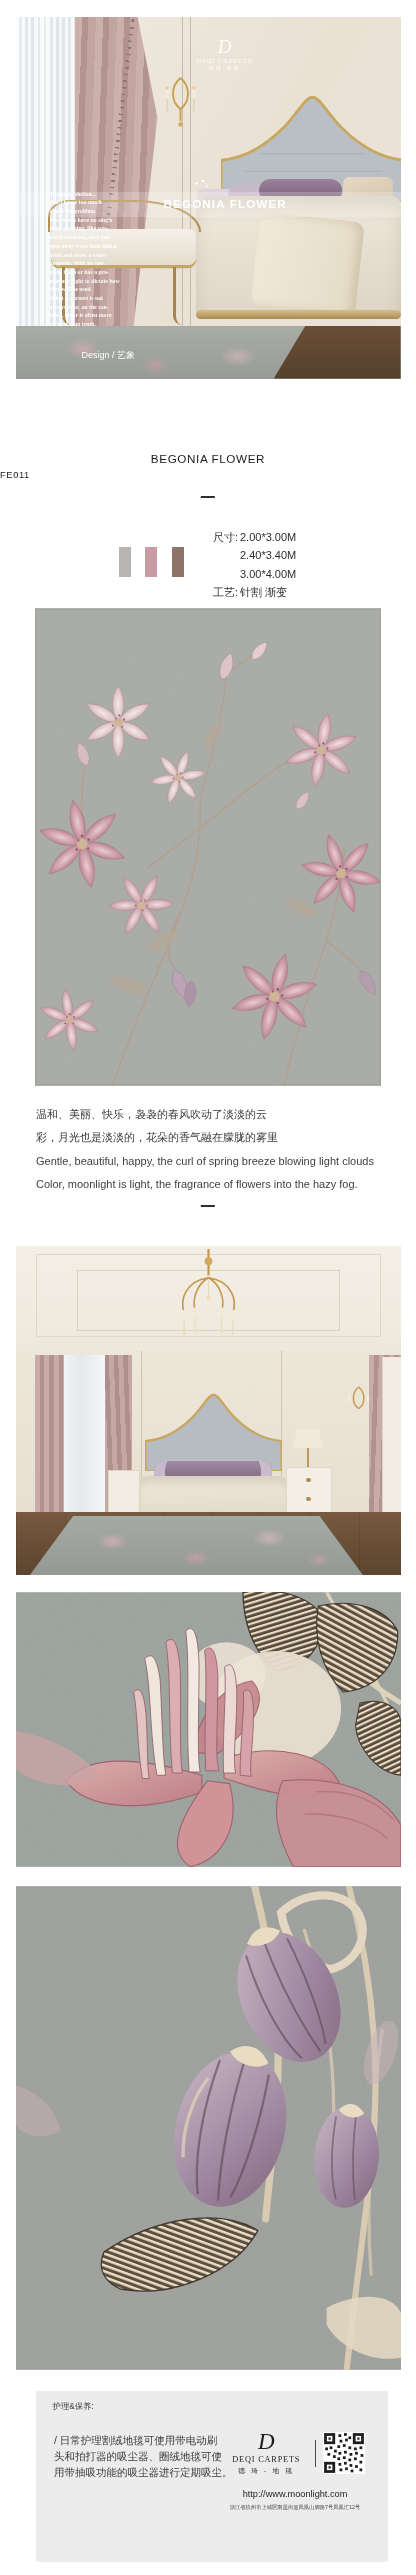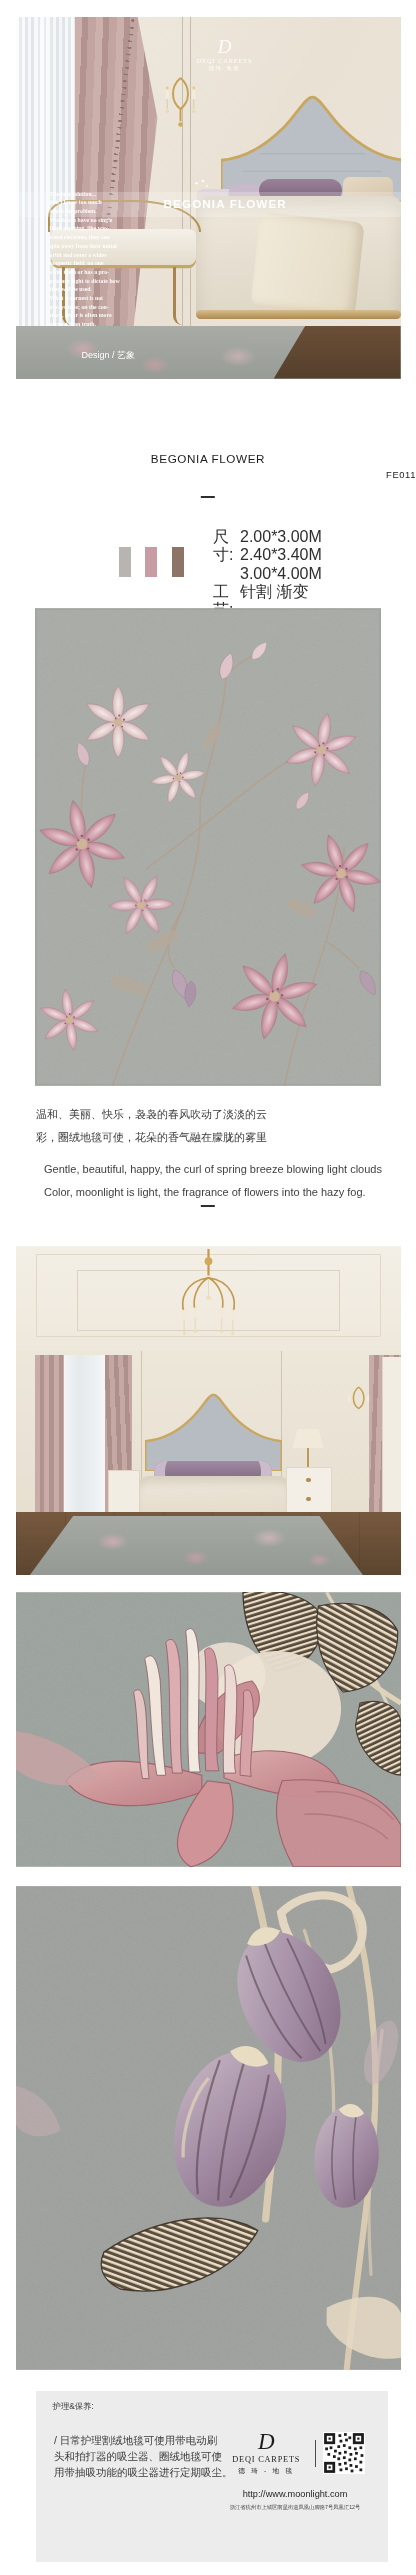--- a/index.html
+++ b/index.html
@@ -67,39 +67,39 @@
   .hero-band span{position:absolute;left:148px;top:5.5px;font-size:11.7px;font-weight:bold;letter-spacing:1.1px;color:#fff;}
   .hero-overlay-text{position:absolute;left:34px;top:173px;width:100px;color:rgba(255,255,255,.93);
     font-family:"Liberation Serif",serif;font-weight:bold;font-size:5.8px;line-height:8.7px;}
   .hero-credit{position:absolute;left:34px;top:332px;color:#fff;font-size:9px;padding-left:32px;}
 
   
   .title-cn{position:absolute;top:407px;width:100%;text-align:center;font-size:25.5px;font-weight:600;
     letter-spacing:1.7px;color:#111;margin:0;}
   .title-en{position:absolute;top:452px;width:100%;text-align:center;font-size:11.7px;font-weight:500;
     letter-spacing:0.6px;color:#1c1c1c;}
-  .title-model{position:absolute;top:469px;width:100%;text-align:right;font-size:9.4px;letter-spacing:0.6px;color:#1c1c1c;}
+  .title-model{position:absolute;top:469px;width:100%;text-align:left;font-size:9.4px;letter-spacing:0.6px;color:#1c1c1c;}
   .dash{position:absolute;left:50%;transform:translateX(-50%);width:14.4px;height:1.7px;background:#2e2e2e;}
   #dash1{top:496px;}
   #dash2{top:1205px;}
 
   
   .swatch{position:absolute;top:547px;width:12.2px;height:30px;}
   #swatch-0{left:119px;} #swatch-1{left:145px;} #swatch-2{left:172px;}
-  .spec-text{position:absolute;left:213px;top:528px;font-size:16px;color:#2e2e2e;line-height:18.3px;}
+  .spec-text{position:absolute;left:213px;top:528px;font-size:11px;color:#2e2e2e;line-height:18.3px;}
   .spec-row{display:flex;}
   .spec-row .lbl{width:27px;}
   .craft-row{margin-top:0;}
 
   
   #design{position:absolute;left:35px;top:608px;width:346px;height:478px;overflow:hidden;}
 
   
   .desc-cn{position:absolute;left:36px;top:1103px;width:344px;font-size:11px;line-height:23px;color:#3a3a3a;margin:0;}
-  .desc-en{position:absolute;left:36px;top:1150px;width:355px;font-size:11px;line-height:23px;color:#3f3f3f;margin:8px;}
+  .desc-en{position:absolute;left:36px;top:1150px;width:355px;font-size:11px;line-height:23px;color:#3f3f3f;margin:0;}
 
   
   .p2-ceiling{position:absolute;left:0;top:0;width:100%;height:105px;background:linear-gradient(180deg,#f4efe6,#eee8dc);}
   .p2-mold1{position:absolute;left:20px;top:7.8px;right:20px;height:83px;border:1.7px solid #e0d7c7;border-radius:1.1px;}
   .p2-mold2{position:absolute;left:61px;top:24.4px;right:61px;height:61px;border:1.7px solid #dcd2c1;}
   .p2-backwall{position:absolute;left:0;top:105px;width:100%;height:161px;background:linear-gradient(180deg,#ede7da,#e7e0d1);}
   .p2-line{position:absolute;top:105px;width:1.1px;height:161px;background:rgba(195,183,164,.7);}
   .p2-chandelier{position:absolute;left:148px;top:3.3px;}
   .p2-curtainL1{position:absolute;left:19px;top:109px;width:29px;height:164px;
     background:repeating-linear-gradient(90deg,#c9aca8 0 5px,#b0928e 5px 9.4px);}
@@ -332,21 +332,21 @@
         <use href="#budp" transform="translate(252 652) rotate(160) scale(1.1)" fill="#b9a3b4"></use>
         <use href="#budp" transform="translate(282 672) rotate(185) scale(.95)" fill="#ab94a8"></use>
         <use href="#budp" transform="translate(588 654) rotate(150)" fill="#b49eae"></use>
         <use href="#budp" transform="translate(472 362) rotate(35) scale(.75)" fill="#dcc0c6"></use>
       </g>
       <rect width="624" height="861" fill="none" stroke="#9a9d97" stroke-width="6" opacity=".5"></rect>
     </svg>
   </section>
 
   <p class="desc-cn pre">温和、美丽、快乐，袅袅的春风吹动了淡淡的云
-彩，圈绒地毯可使，花朵的香气融在朦胧的雾里</p>
+彩，月光也是淡淡的，花朵的香气融在朦胧的雾里</p>
   <p class="desc-en pre">Gentle, beautiful, happy, the curl of spring breeze blowing light clouds
 Color, moonlight is light, the fragrance of flowers into the hazy fog.</p>
   <div class="dash" id="dash2"></div>
 
   <section class="photo" id="photo2">
     <div class="p2-ceiling"></div>
     <div class="p2-mold1"></div>
     <div class="p2-mold2"></div>
     <div class="p2-backwall"></div>
     <div class="p2-line" style="left:125px"></div>

